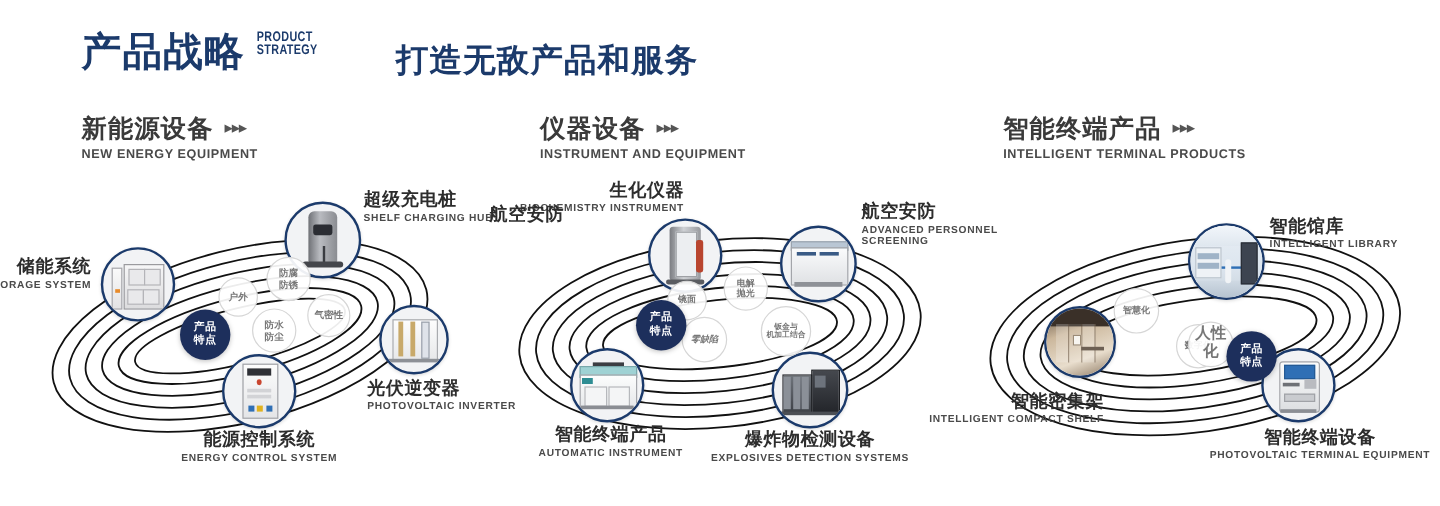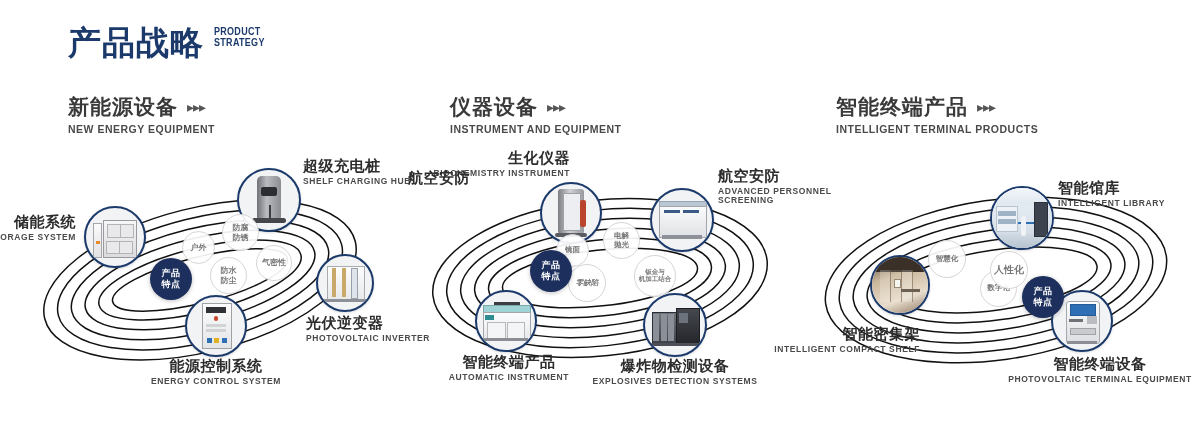--- a/index.html
+++ b/index.html
@@ -179,20 +179,21 @@
 
 <div id="page">
 
   <div class="header">
     <div class="hdr-cn">产品战略</div>
     <div class="hdr-en">
       <div>PRODUCT</div>
       <div>STRATEGY</div>
     </div>
   </div>
+  <div class="hdr-slogan">打造无敌产品和服务</div>
 
   <div class="sec-title" style="left:68px;top:96px;">
     <div class="sec-cn">
       <span>新能源设备</span>
       <span class="chev">▸▸▸</span>
     </div>
     <div class="sec-en">NEW ENERGY EQUIPMENT</div>
   </div>
 
   <div class="sec-title" style="left:450px;top:96px;">
@@ -454,21 +455,21 @@
       <div class="cn">智能终端设备</div>
       <div class="en">PHOTOVOLTAIC TERMINAL EQUIPMENT</div>
     </div>
 
     <div class="feat" style="left:128px;top:90px;width:38px;height:38px;font-size:7.5px;">
       <span>智慧化</span>
     </div>
     <div class="feat" style="left:156px;top:120px;width:37px;height:37px;font-size:7.5px;margin-left:24px;">
       <span>数字化</span>
     </div>
-    <div class="feat" style="left:190px;top:101px;width:38px;height:38px;font-size:10px;">
+    <div class="feat" style="left:190px;top:118px;width:38px;height:38px;font-size:13px;">
       <span>人性化</span>
     </div>
 
     <div class="badge" style="left:222px;top:126px;">
       <span>产品</span>
       <span>特点</span>
     </div>
   </div>
 
 </div>

